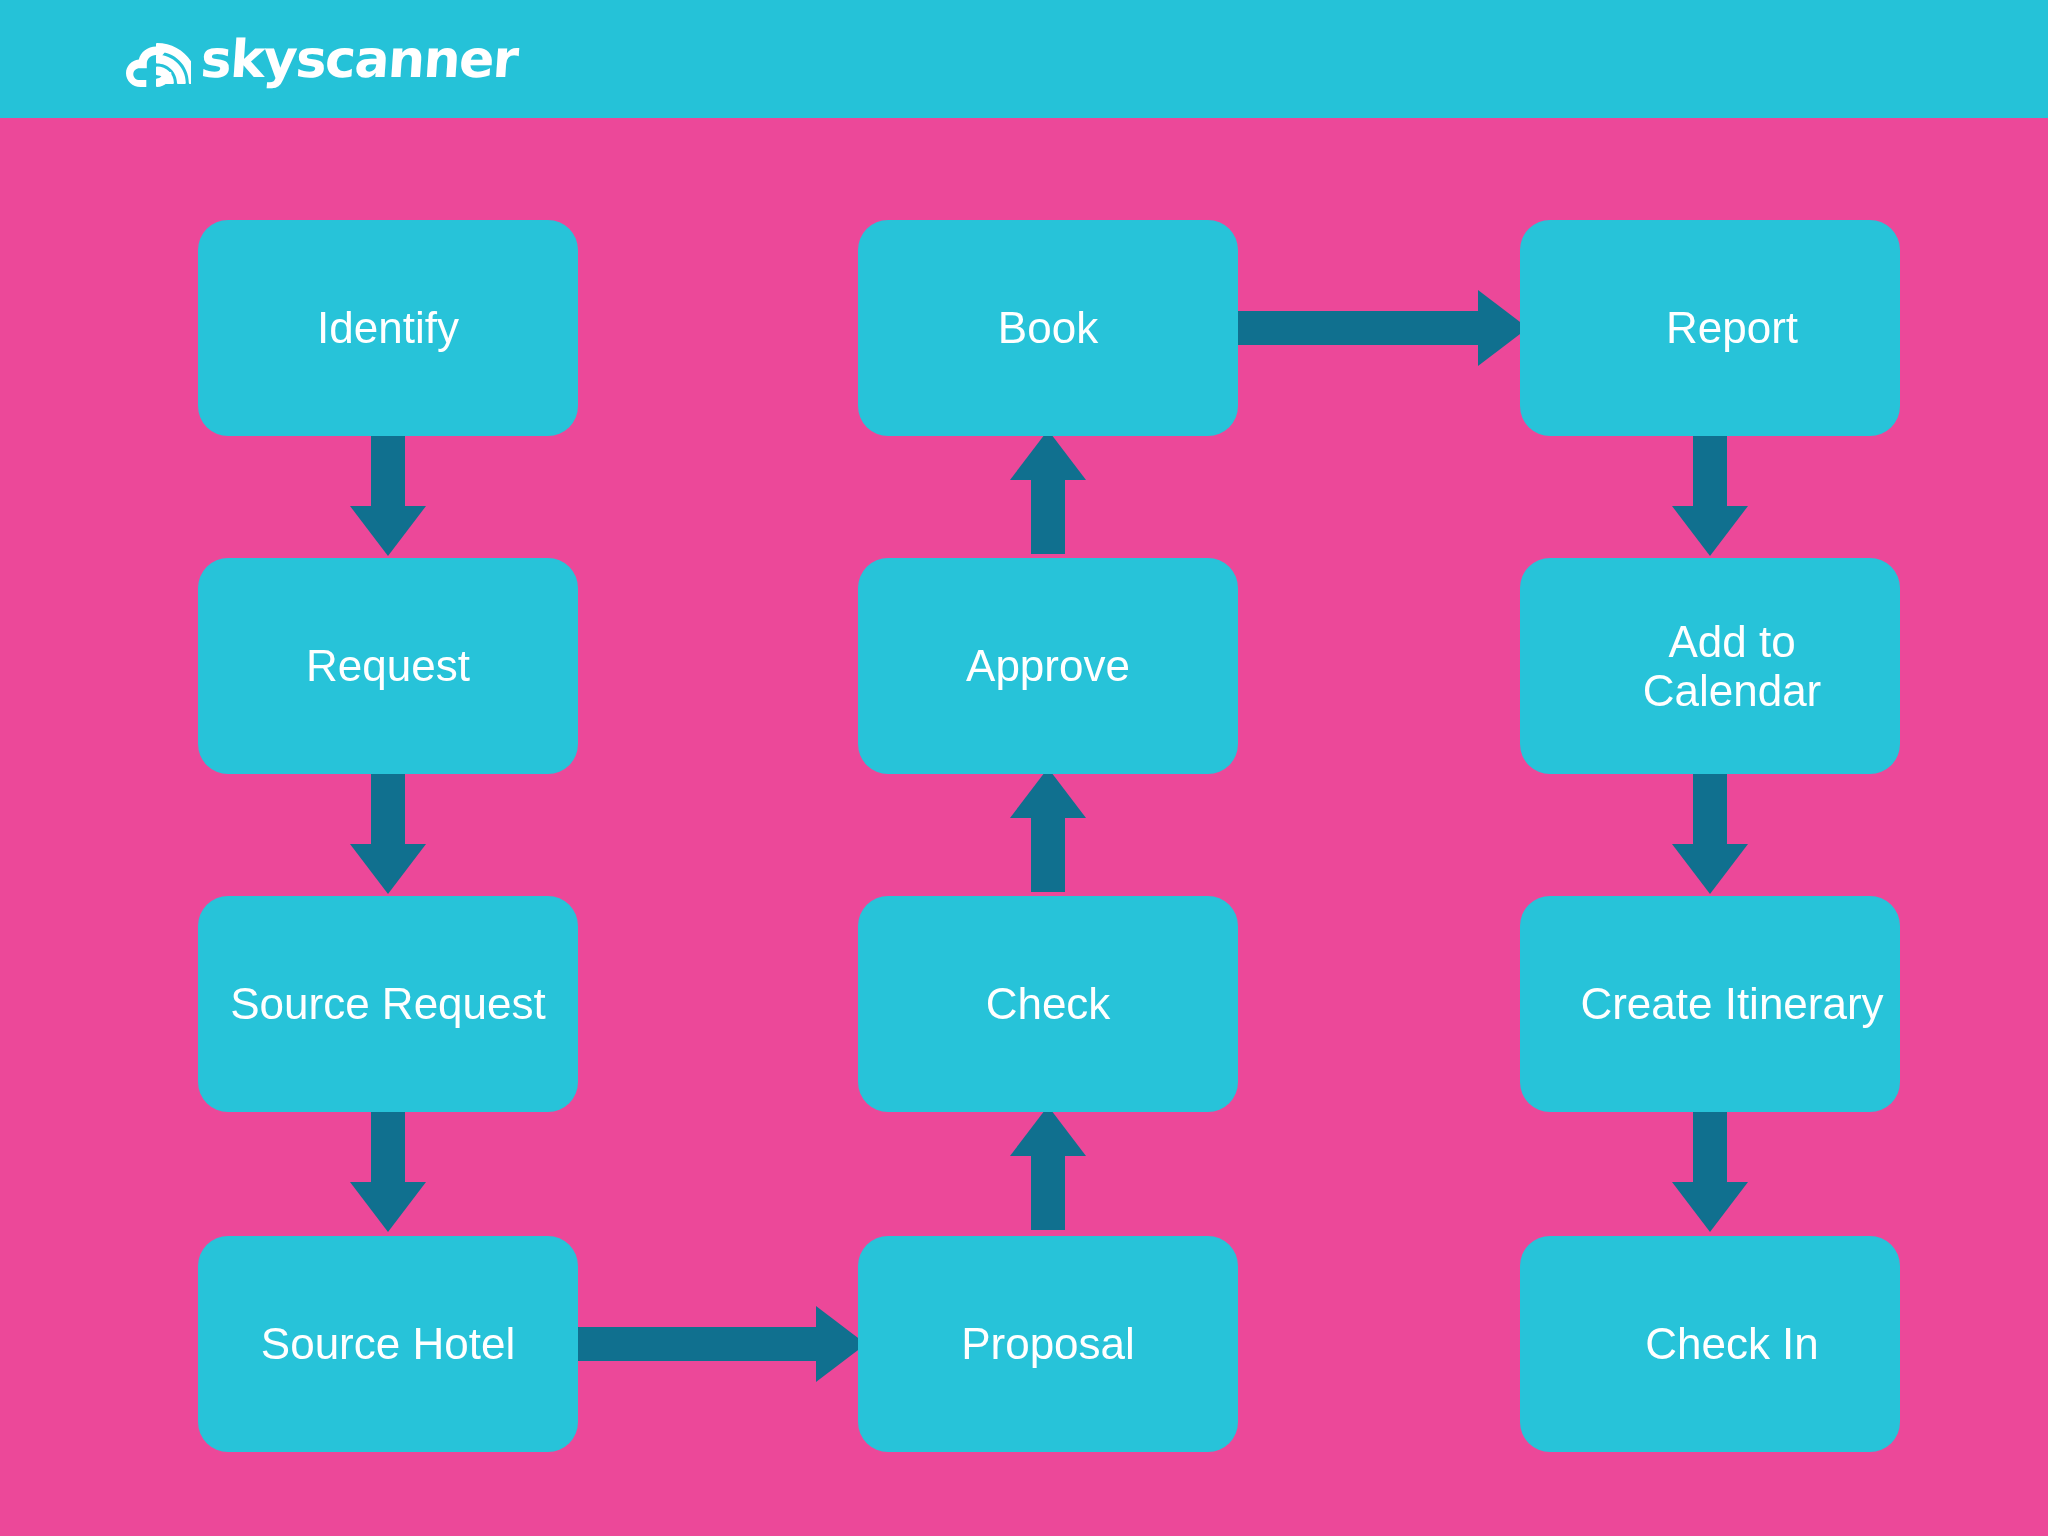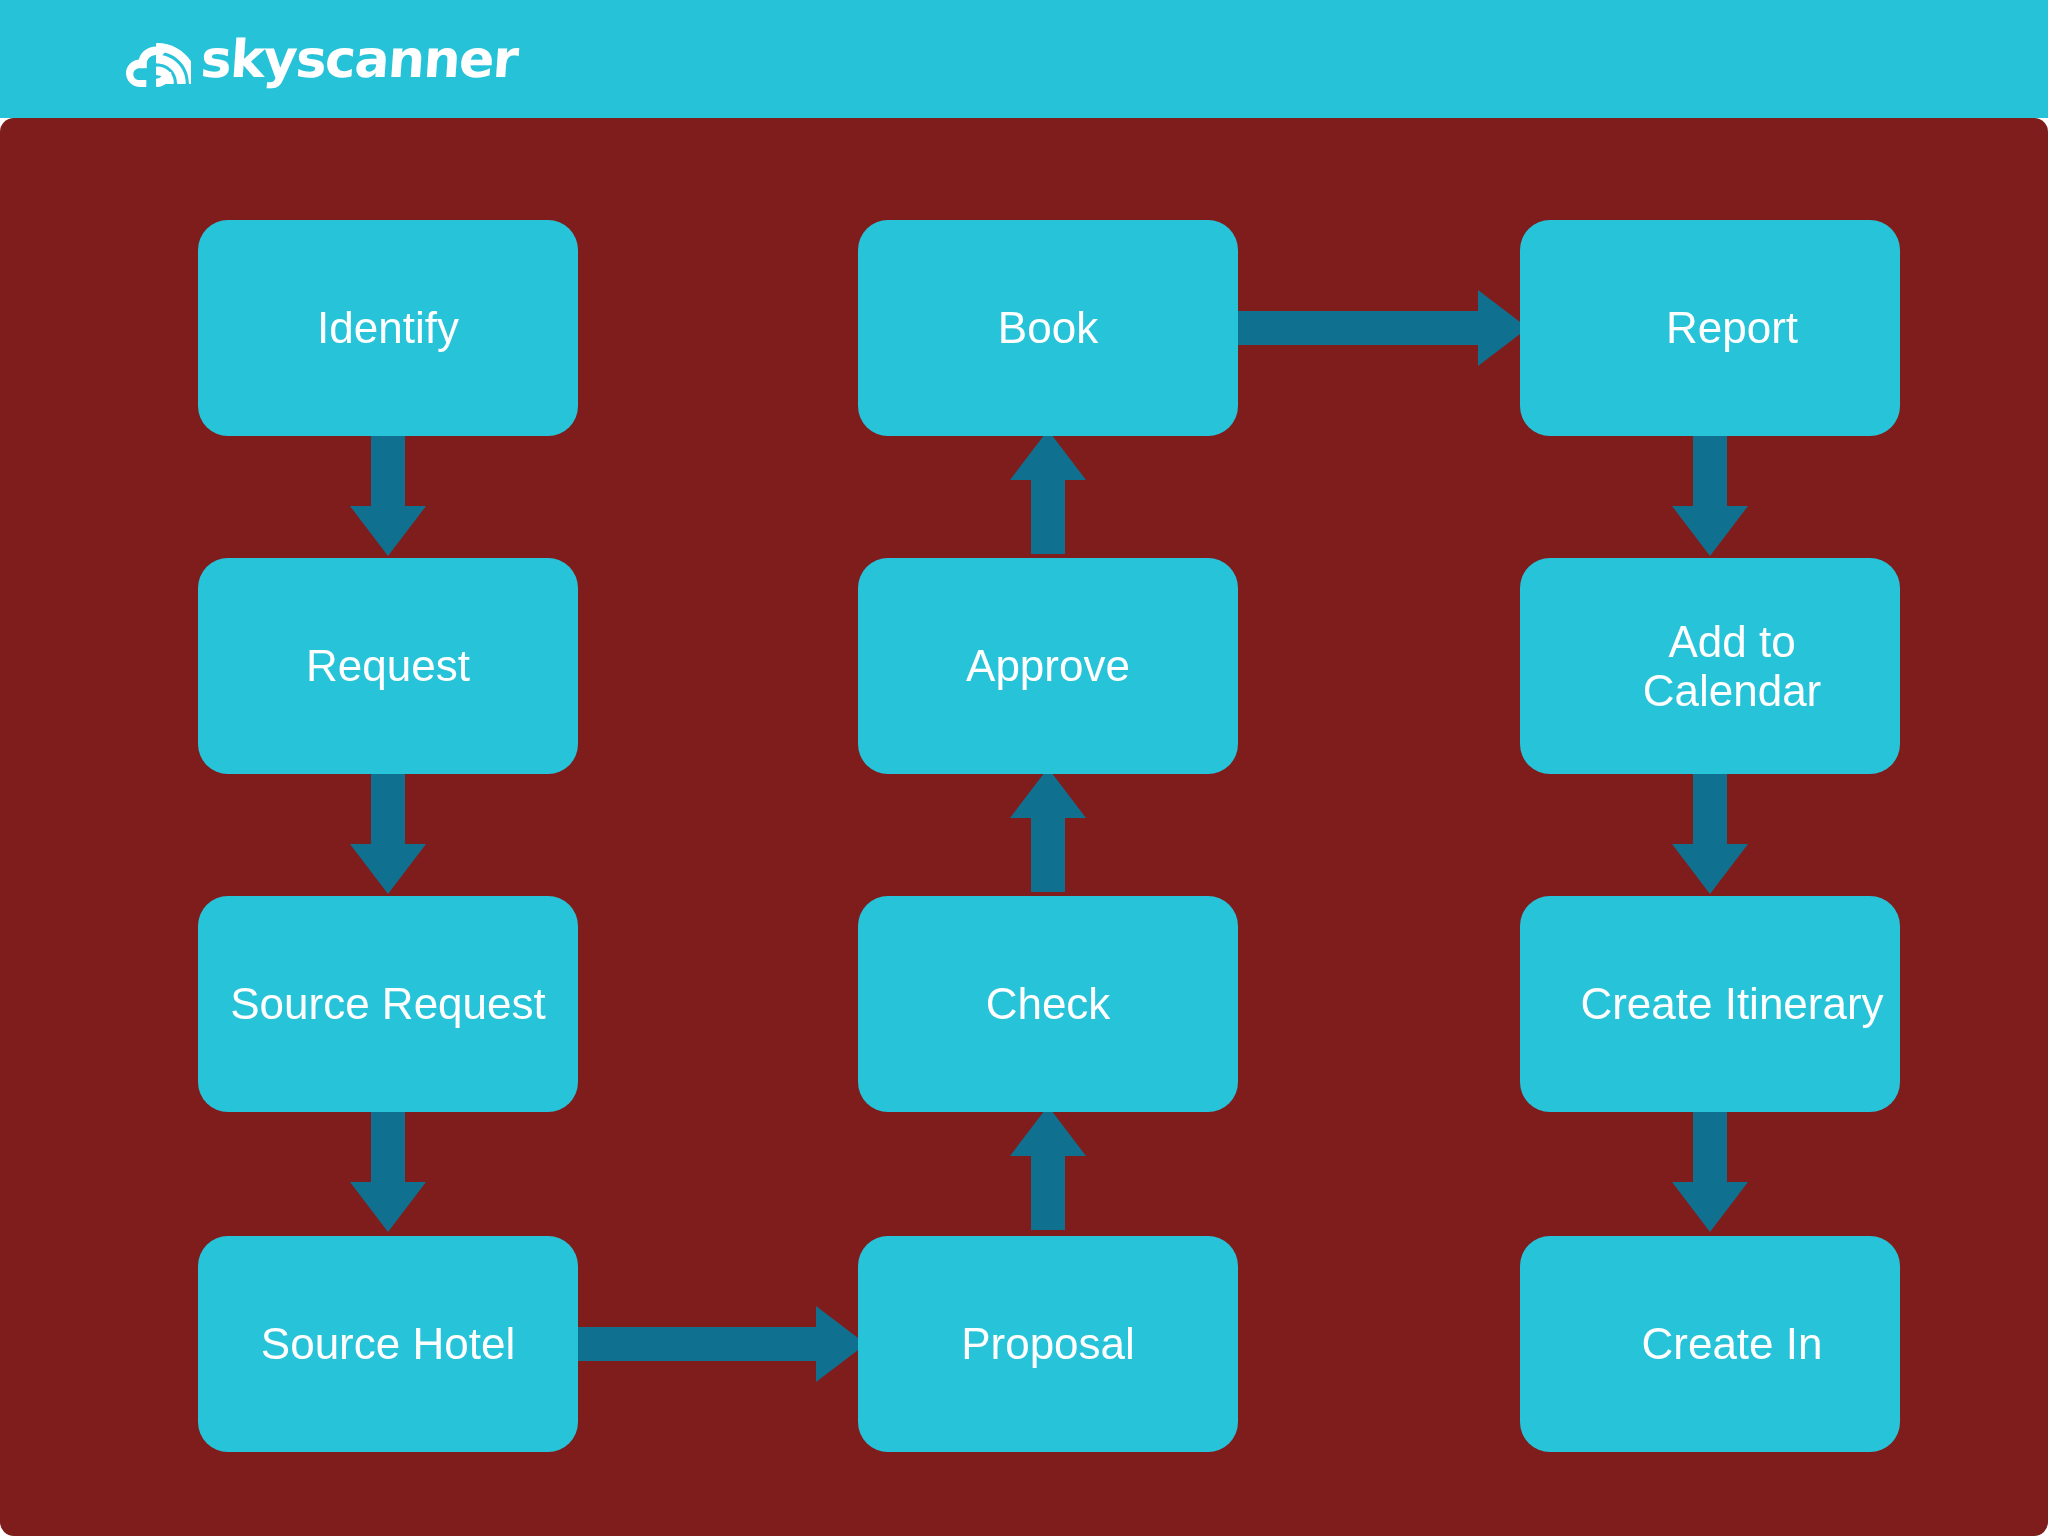--- a/index.html
+++ b/index.html
@@ -47,22 +47,21 @@
     transform: skewX(-4deg);
   }
 
   
   #flowchart-canvas {
     position: absolute;
     left: 0;
     top: 118px;
     width: 2048px;
     height: 1418px;
-    background: #7f1d1d;
-    border-radius: 14px;
+    background: #ec4899;
   }
 
   
   .flow-node {
     position: absolute;
     width: 380px;
     height: 216px;
     background: #27c3d9;
     border-radius: 30px;
     display: flex;
@@ -216,21 +215,21 @@
     <span class="node-label">Report</span>
   </div>
   <div class="flow-node col-3 row-2">
     <span class="node-label">Add to
 Calendar</span>
   </div>
   <div class="flow-node col-3 row-3">
     <span class="node-label">Create Itinerary</span>
   </div>
   <div class="flow-node col-3 row-4">
-    <span class="node-label">Create In</span>
+    <span class="node-label">Check In</span>
   </div>
 
   <div class="arrow-v dir-down av-c1 av-r12">
     <div class="shaft"></div>
     <div class="head"></div>
   </div>
   <div class="arrow-v dir-down av-c1 av-r23">
     <div class="shaft"></div>
     <div class="head"></div>
   </div>

